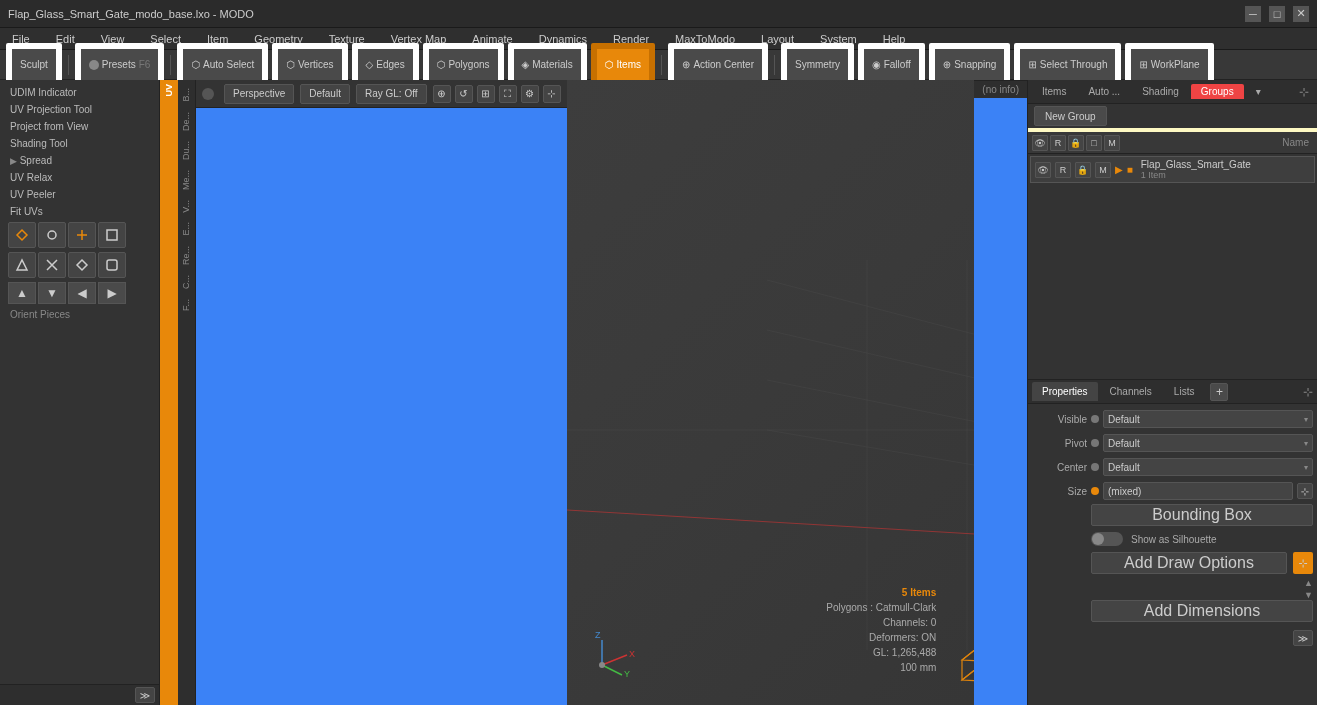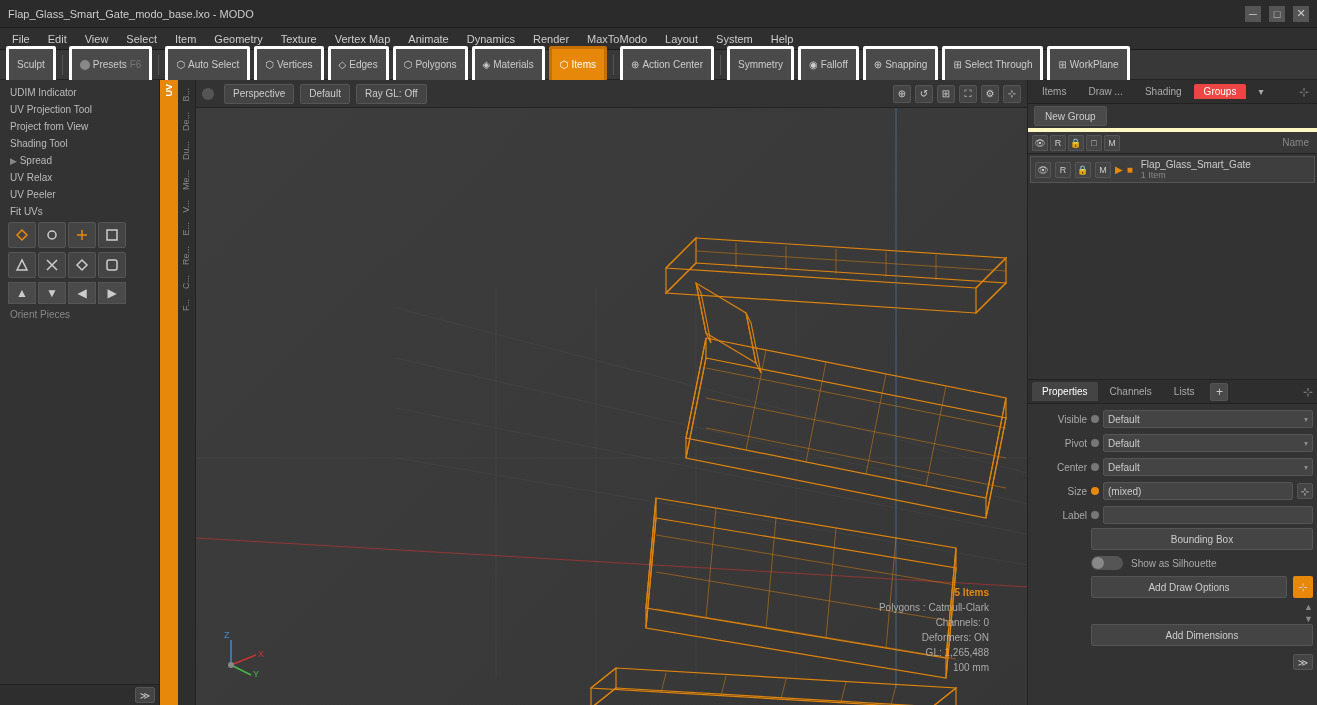--- a/index.html
+++ b/index.html
@@ -4,26 +4,26 @@
   <style>
     * { margin: 0; padding: 0; box-sizing: border-box; }
     body { width: 1317px; height: 705px; background: #3a3a3a; font-family: 'Segoe UI', Arial, sans-serif; font-size: 11px; color: #ccc; overflow: hidden; }
 
     
     #titlebar { height: 28px; background: #2b2b2b; display: flex; align-items: center; justify-content: space-between; padding: 0 8px; border-bottom: 1px solid #1a1a1a; }
     #titlebar-controls { display: flex; gap: 8px; }
     .title-btn { width: 16px; height: 16px; background: #555; border: none; cursor: pointer; color: #ccc; font-size: 11px; display: flex; align-items: center; justify-content: center; }
 
     
-    #menubar { height: 22px; background: #2f2f2f; display: flex; align-items: center; padding: 0 4px; border-bottom: 1px solid #1a1a1a; gap: 2px; }
+    #menubar { height: 22px; background: #2f2f2f; display: flex; align-items: center; padding: 0 4px; border-bottom: 1px solid #1a1a1a; gap: 10px; }
     .menu-item { padding: 2px 8px; font-size: 11px; color: #ccc; cursor: pointer; border-radius: 2px; }
 
     
     #toolbar { height: 30px; background: #383838; display: flex; align-items: center; padding: 0 6px; border-bottom: 1px solid #222; gap: 4px; }
-    .toolbar-btn { height: 22px; padding: 16px 8px; background: #4a4a4a; border: 3px solid #ffffff; color: #ccc; font-size: 10px; cursor: pointer; border-radius: 2px; display: flex; align-items: center; gap: 3px; white-space: nowrap; }
+    .toolbar-btn { height: 22px; padding: 16px 8px; background: #4a4a4a; border: 6px solid #ffffff; color: #ccc; font-size: 10px; cursor: pointer; border-radius: 2px; display: flex; align-items: center; gap: 3px; white-space: nowrap; }
     .toolbar-btn.active { background: #e8880a; color: #fff; border-color: #c77000; }
     .toolbar-sep { width: 1px; height: 20px; background: #555; margin: 0 2px; }
 
     
     #main { display: flex; height: calc(705px - 80px); }
 
     
     #left-panel { width: 160px; background: #333; border-right: 1px solid #222; display: flex; flex-direction: column; }
     #left-panel-top { flex: 1; padding: 4px; overflow-y: auto; }
     .panel-tool-item { padding: 3px 6px; font-size: 10px; color: #bbb; cursor: pointer; border-radius: 2px; }
@@ -31,21 +31,21 @@
     .tool-icons-row { display: flex; gap: 2px; padding: 2px 4px; }
     .tool-icon-btn { width: 28px; height: 26px; background: #444; border: 1px solid #555; cursor: pointer; display: flex; align-items: center; justify-content: center; font-size: 12px; border-radius: 2px; }
     .orient-pieces-row { display: flex; align-items: center; padding: 2px 4px; gap: 2px; }
     .arrow-btn { width: 28px; height: 22px; background: #4a4a4a; border: 1px solid #555; cursor: pointer; display: flex; align-items: center; justify-content: center; font-size: 12px; }
 
     
     #left-tab-strip { width: 18px; background: #2e2e2e; border-right: 1px solid #222; display: flex; flex-direction: column; align-items: center; padding-top: 4px; gap: 2px; }
     .tab-strip-item { width: 14px; writing-mode: vertical-rl; text-orientation: mixed; font-size: 9px; color: #888; padding: 4px 1px; cursor: pointer; transform: rotate(180deg); }
 
     
-    #viewport-area { flex: 1; display: flex; flex-direction: column; background: #3b82f6; position: relative; }
+    #viewport-area { flex: 1; display: flex; background: #3b82f6; position: relative; }
     #viewport-toolbar { height: 28px; background: #333; border-bottom: 1px solid #222; display: flex; align-items: center; padding: 0 6px; gap: 6px; }
     .vp-btn { height: 20px; padding: 0 8px; background: #444; border: 1px solid #555; color: #ccc; font-size: 10px; cursor: pointer; border-radius: 2px; }
     .vp-icons { margin-left: auto; display: flex; gap: 4px; align-items: center; }
     .vp-icon { width: 18px; height: 18px; background: #444; border: 1px solid #555; cursor: pointer; display: flex; align-items: center; justify-content: center; font-size: 10px; border-radius: 2px; }
 
     
     #viewport-canvas { flex: 1; background: linear-gradient(135deg, #3d3d3d 0%, #3a3a3a 50%, #363636 100%); position: relative; overflow: hidden; }
     
     
     .grid-svg { position: absolute; top: 0; left: 0; width: 100%; height: 100%; pointer-events: none; }
@@ -86,21 +86,21 @@
     .props-add-btn { margin-left: 4px; width: 18px; height: 18px; background: #4a4a4a; border: 1px solid #555; color: #ccc; cursor: pointer; font-size: 12px; display: flex; align-items: center; justify-content: center; border-radius: 2px; }
     .props-expand { margin-left: auto; font-size: 12px; color: #888; cursor: pointer; }
     #props-content { flex: 1; overflow-y: auto; padding: 4px; }
     .prop-row { display: flex; align-items: center; height: 22px; gap: 4px; margin-bottom: 2px; }
     .prop-label { font-size: 10px; color: #aaa; width: 55px; text-align: right; }
     .prop-dot { width: 8px; height: 8px; border-radius: 50%; background: #777; flex-shrink: 0; }
     .prop-dot.orange { background: #e8880a; }
     .prop-select { flex: 1; height: 18px; background: #444; border: 1px solid #555; color: #ccc; font-size: 10px; padding: 0 4px; border-radius: 2px; display: flex; align-items: center; justify-content: space-between; cursor: pointer; }
     .prop-select-arrow { font-size: 8px; color: #888; }
     .prop-input { flex: 1; height: 18px; background: #444; border: 1px solid #555; color: #ccc; font-size: 10px; padding: 0 4px; border-radius: 2px; }
-    .prop-full-btn { flex: 1; height: 22px; background: #444; border: 1px solid #555; color: #ccc; font-size: 10px; cursor: pointer; border-radius: 2px; display: flex; align-items: center; justify-content: center; }
+    .prop-full-btn { flex: 1; height: 22px; background: #444; border: 1px solid #555; color: #ccc; font-size: 16px; cursor: pointer; border-radius: 2px; display: flex; align-items: center; justify-content: center; }
     .prop-toggle { width: 32px; height: 14px; background: #555; border-radius: 7px; position: relative; cursor: pointer; }
     .prop-toggle-knob { width: 12px; height: 12px; background: #888; border-radius: 50%; position: absolute; top: 1px; left: 1px; }
 
     
     #uv-strip { width: 18px; background: #e8880a; display: flex; flex-direction: column; align-items: center; justify-content: flex-start; padding-top: 2px; }
     .uv-label { writing-mode: vertical-rl; font-size: 9px; color: #fff; transform: rotate(180deg); font-weight: bold; padding: 2px; }
 
     .prop-size-row { display: flex; align-items: center; height: 22px; gap: 4px; margin-bottom: 2px; }
     .size-label { font-size: 10px; color: #aaa; width: 55px; text-align: right; }
     .size-value { flex: 1; height: 18px; background: #444; border: 1px solid #555; color: #ccc; font-size: 10px; padding: 0 4px; border-radius: 2px; display: flex; align-items: center; }
@@ -416,29 +416,32 @@
           <line x1="15" y1="40" x2="35" y2="50" stroke="#44bb44" stroke-width="1.5"></line>
           <text x="37" y="52" fill="#44bb44" font-size="9">Y</text>
           <line x1="15" y1="40" x2="15" y2="15" stroke="#4488cc" stroke-width="1.5"></line>
           <text x="8" y="13" fill="#4488cc" font-size="9">Z</text>
 
           <circle cx="15" cy="40" r="3" fill="#888"></circle>
         </svg>
       </div>
     </div>
 
+    <div id="status-bar">
+      <span class="status-text">(no info)</span>
+    </div>
   </div>
 
   <div id="right-panel">
 
     <div id="right-panel-top">
 
       <div id="right-tabs">
         <span class="right-tab">Items</span>
-        <span class="right-tab">Draw ...</span>
+        <span class="right-tab">Auto ...</span>
         <span class="right-tab">Shading</span>
         <span class="right-tab active">Groups</span>
         <span class="right-tab">▾</span>
         <span class="right-tab-expand">⊹</span>
       </div>
 
       <div id="groups-toolbar">
         <button class="groups-btn">New Group</button>
       </div>
 
@@ -508,25 +511,20 @@
 
         <div class="prop-size-row">
           <span class="size-label">Size</span>
           <div class="prop-dot orange"></div>
           <div class="size-value">
             <span>(mixed)</span>
           </div>
           <div class="size-expand">⊹</div>
         </div>
 
-        <div class="prop-row">
-          <span class="prop-label">Label</span>
-          <div class="prop-dot"></div>
-          <input class="prop-input" type="text" style="flex: 1 1 0%;">
-        </div>
 
         <div class="prop-row">
           <span class="prop-label"></span>
           <div class="prop-full-btn">Bounding Box</div>
         </div>
 
         <div class="prop-row">
           <span class="prop-label"></span>
           <div class="prop-toggle">
             <div class="prop-toggle-knob"></div>

